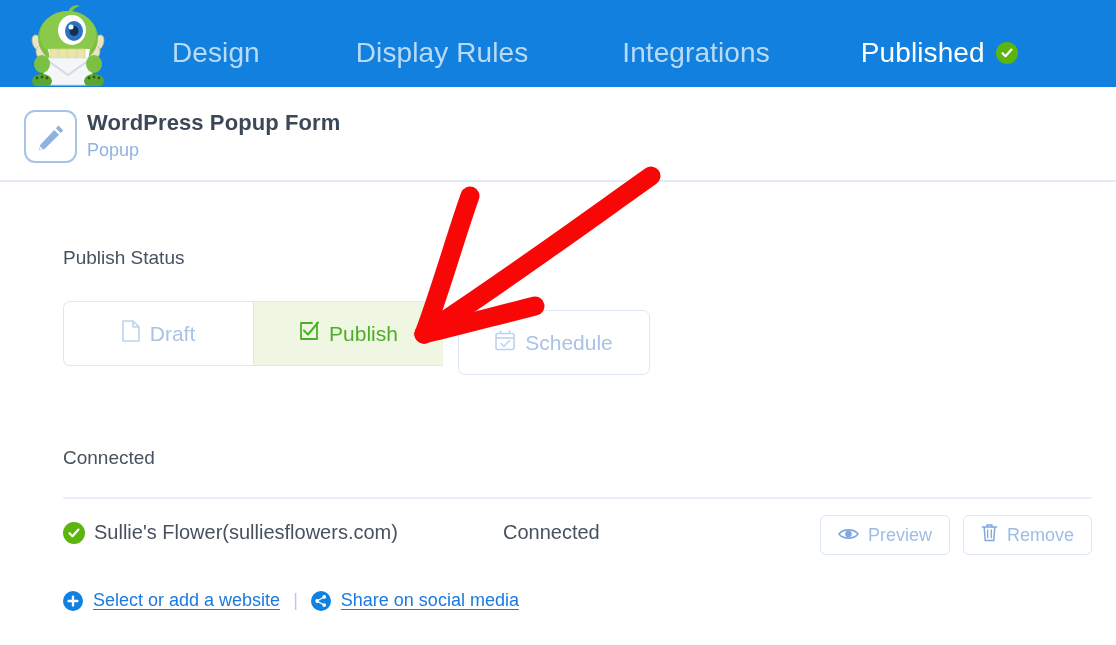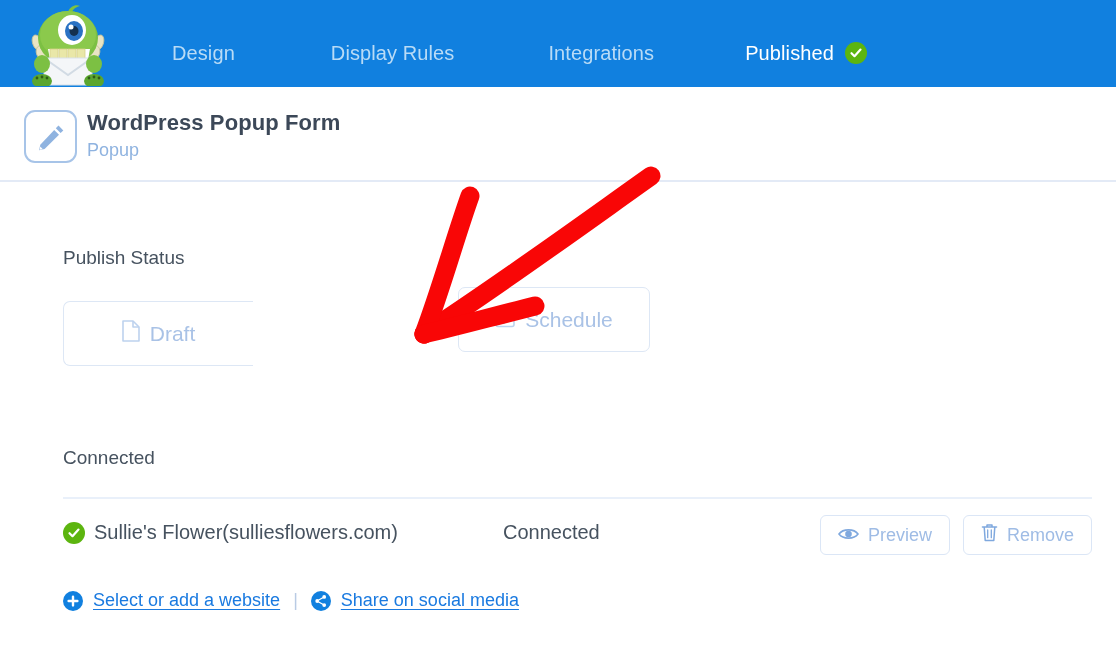--- a/index.html
+++ b/index.html
@@ -35,21 +35,21 @@
     height: 87px;
     display: flex;
     align-items: flex-start;
   }
   .nav-item {
     position: relative;
     height: 106px;
     display: flex;
     align-items: center;
     color: #b9dbf6;
-    font-size: 20px;
+    font-size: 28px;
     letter-spacing: 0.1px;
     padding: 0 22px;
     cursor: pointer;
     white-space: nowrap;
   }
   .nav-item.spaced-1 { margin-left: 0; }
   .nav-item.spaced-2 { margin-left: 52px; }
   .nav-item.spaced-3 { margin-left: 50px; }
   .nav-item.spaced-4 { margin-left: 47px; }
   .nav-item.spaced-5 { margin-left: 47px; }
@@ -151,21 +151,21 @@
   .seg-publish {
     width: 190px;
     background: #eff7e3;
     color: #4caf27;
     border-color: #dde7f5;
     border-right: none;
     border-radius: 0;
   }
   .seg-schedule-wrap {
     position: absolute;
-    left: 458px; top: 287px;
+    left: 458px; top: 310px;
   }
   .seg-schedule {
     width: 192px;
     border-radius: 7px;
     border: 1px solid #dde7f5;
   }
 
   
   .divider-websites {
     position: absolute;
@@ -352,20 +352,29 @@
 <div class="segmented">
   <div class="seg-btn seg-draft">
     <span>
       <svg width="18" height="22" viewBox="0 0 18 22">
         <path d="M1 1 H 11 L 17 7 V 21 H 1 Z" fill="none" stroke="#bdd2ee" stroke-width="1.6" stroke-linejoin="round"></path>
         <path d="M11 1 V 7 H 17" fill="none" stroke="#bdd2ee" stroke-width="1.6" stroke-linejoin="round"></path>
       </svg>
     </span>
     <span>Draft</span>
   </div>
+  <div class="seg-btn seg-publish">
+    <span>
+      <svg width="20" height="20" viewBox="0 0 20 20">
+        <path d="M18 2 V 18 H 2 V 2 H 13" fill="none" stroke="#4caf27" stroke-width="1.8" stroke-linecap="round" stroke-linejoin="round"></path>
+        <path d="M5 9.5 L 9 13.5 L 19 1.5" fill="none" stroke="#4caf27" stroke-width="2" stroke-linecap="round" stroke-linejoin="round"></path>
+      </svg>
+    </span>
+    <span>Publish</span>
+  </div>
 </div>
 
 <div class="seg-schedule-wrap">
   <div class="seg-btn seg-schedule">
     <span>
       <svg width="20" height="21" viewBox="0 0 20 21">
         <rect x="1" y="3.5" width="18" height="16" rx="2" fill="none" stroke="#bdd2ee" stroke-width="1.6"></rect>
         <path d="M1 8 H 19" fill="none" stroke="#bdd2ee" stroke-width="1.6"></path>
         <path d="M5.5 3.5 V 1 M 14.5 3.5 V 1" fill="none" stroke="#bdd2ee" stroke-width="1.6" stroke-linecap="round"></path>
         <path d="M6 13.5 L 9 16.3 L 14.5 10.5" fill="none" stroke="#bdd2ee" stroke-width="1.6" stroke-linecap="round" stroke-linejoin="round"></path>

